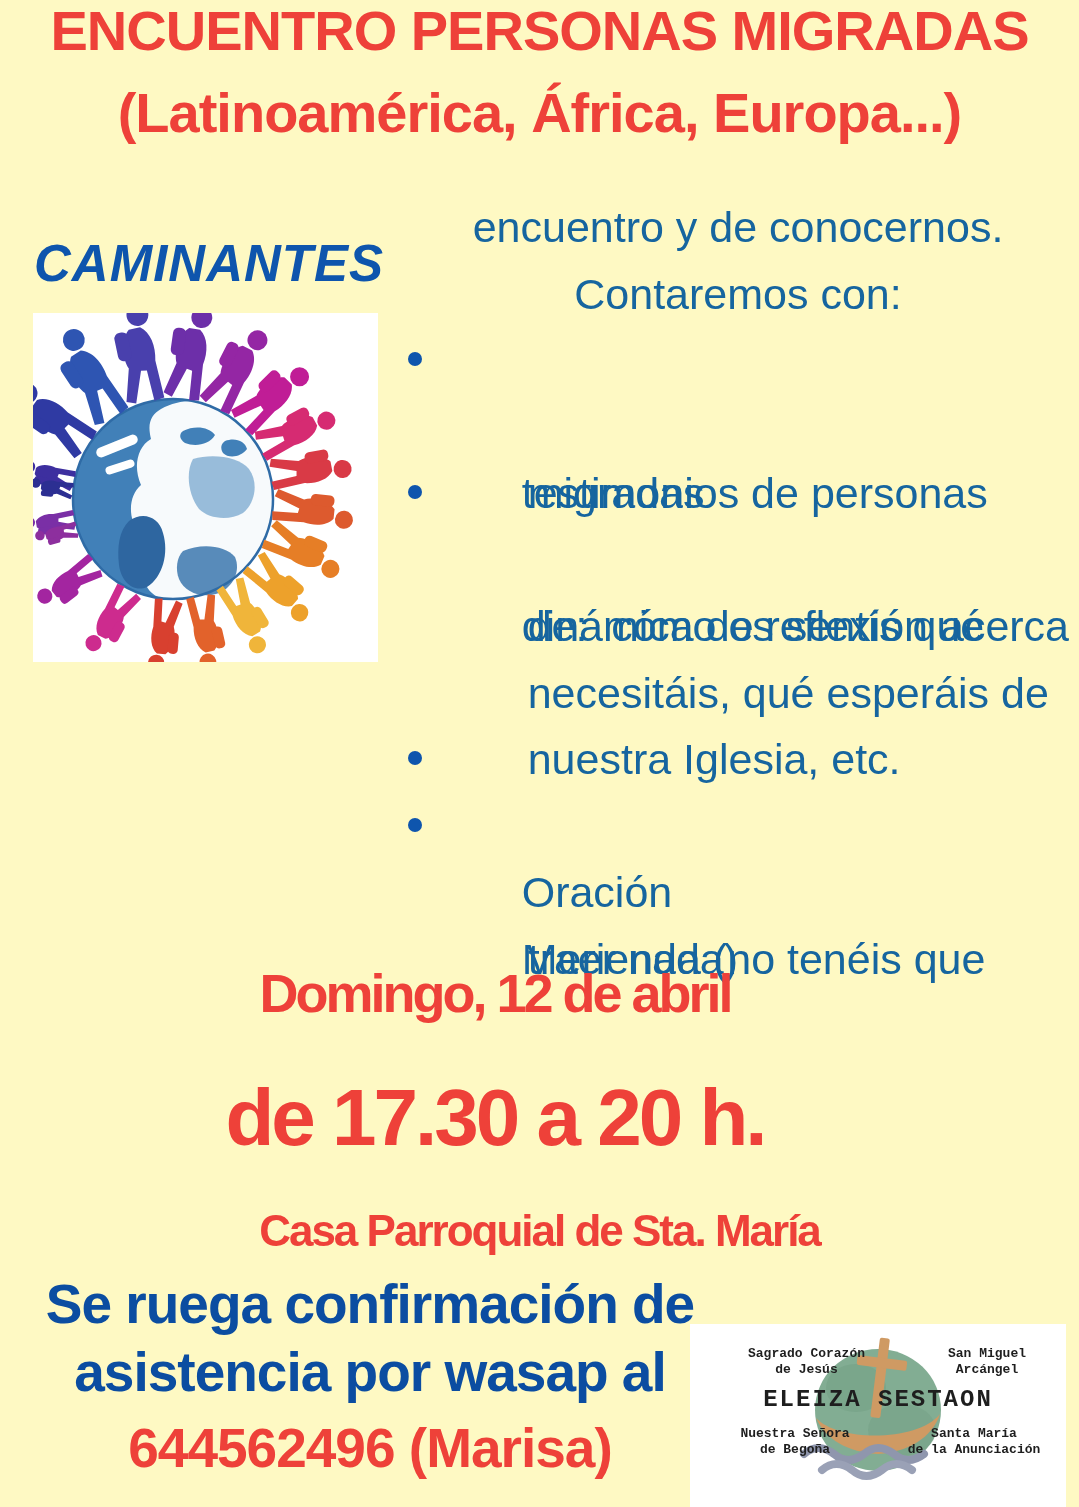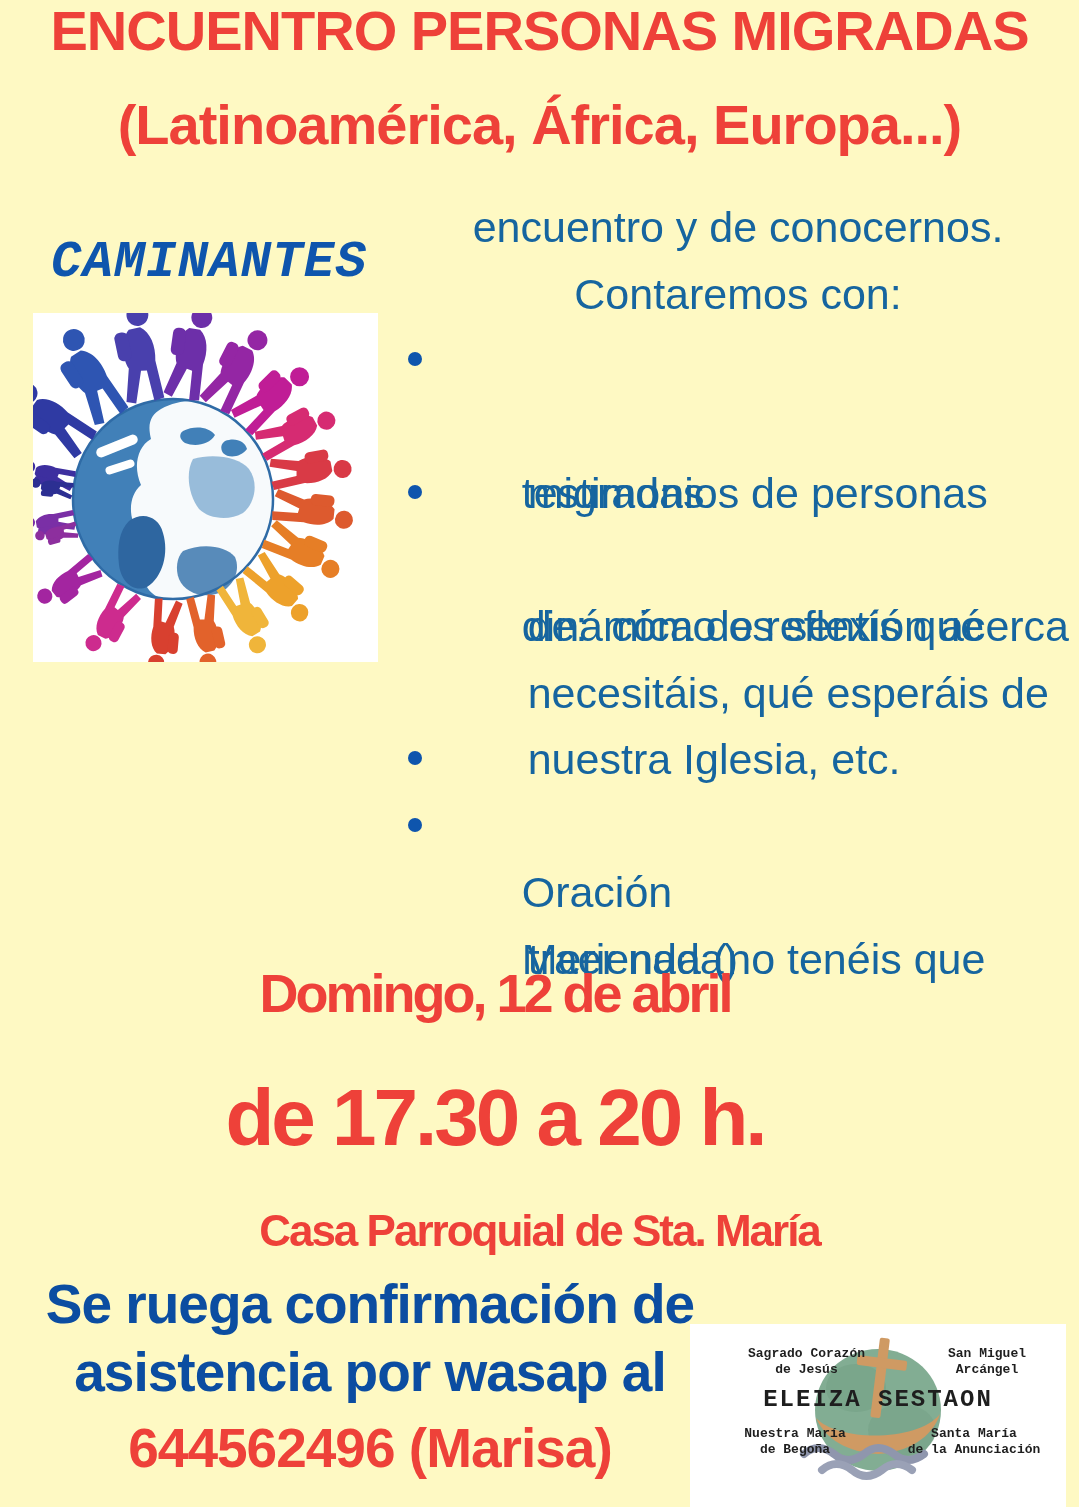--- a/index.html
+++ b/index.html
@@ -14,33 +14,32 @@
   .title-line{
     position:absolute;left:0;right:0;
     text-align:center;
     font-weight:700;
     font-size:56px;
     letter-spacing:-1px;
     color:#ee4139;
     white-space:pre;
   }
   .title-1{top:-2px;}
-  .title-2{top:92px;}
+  .title-2{top:80px;}
 
   
   .brand{
     position:absolute;left:24px;top:234px;width:370px;
     text-align:center;
     font-style:italic;
     font-weight:700;
     font-size:51px;
     letter-spacing:1px;
     color:#0e55ad;
     white-space:nowrap;
-    font-family:Liberation Mono, monospace;
   }
 
   
   .photo{
     position:absolute;left:33px;top:313px;
     width:345px;height:349px;
     background:#ffffff;
     overflow:hidden;
   }
   .photo svg{display:block;}
@@ -280,17 +279,17 @@
         <rect x="-4" y="0" width="10" height="80" rx="2"></rect>
         <rect x="-24" y="20" width="50" height="10" rx="2"></rect>
       </g>
       <path d="M38,92 C60,116 140,116 162,88 C154,112 130,126 100,128 C70,126 48,114 38,92 Z" fill="#cf9a63"></path>
       <path d="M26,128 q14,-12 30,0 q14,12 30,0 q14,-12 30,0 q14,12 30,0" stroke="#8f96ad" stroke-width="8" fill="none" stroke-linecap="round"></path>
       <path d="M44,144 q14,-12 30,0 q14,12 30,0 q14,-12 30,0" stroke="#9aa1b6" stroke-width="8" fill="none" stroke-linecap="round"></path>
     </svg>
     <div class="parish parish-tl"><span>Sagrado Corazón</span><br><span>de Jesús</span></div>
     <div class="parish parish-tr"><span>San Miguel</span><br><span>Arcángel</span></div>
     <div class="org">ELEIZA SESTAON</div>
-    <div class="parish parish-bl"><span>Nuestra María</span><br><span>de Begoña</span></div>
+    <div class="parish parish-bl"><span>Nuestra Señora</span><br><span>de Begoña</span></div>
     <div class="parish parish-br"><span>Santa María</span><br><span>de la Anunciación</span></div>
   </div>
 
 </div>
 
 </body></html>

